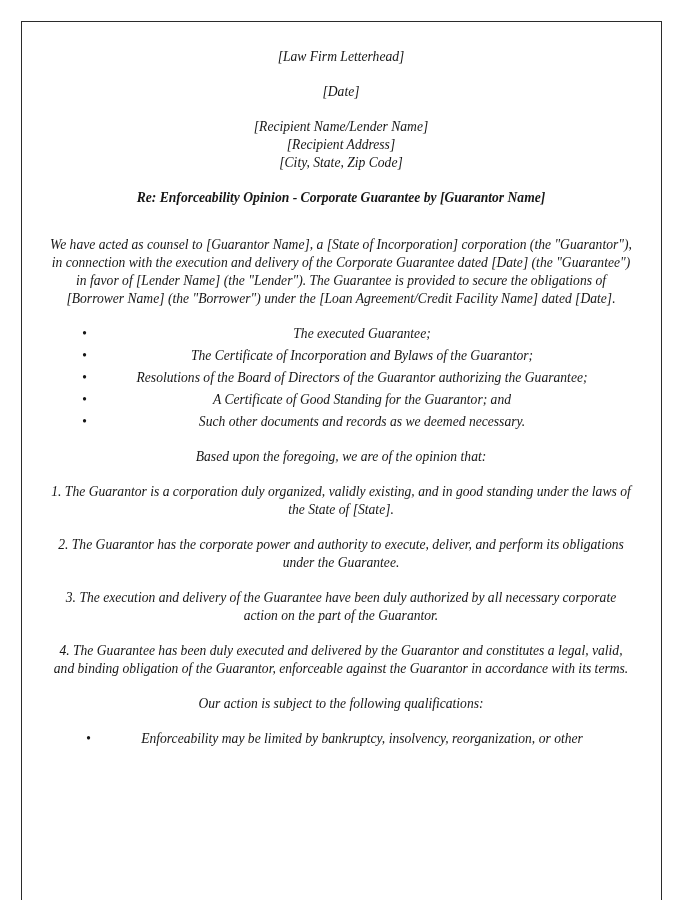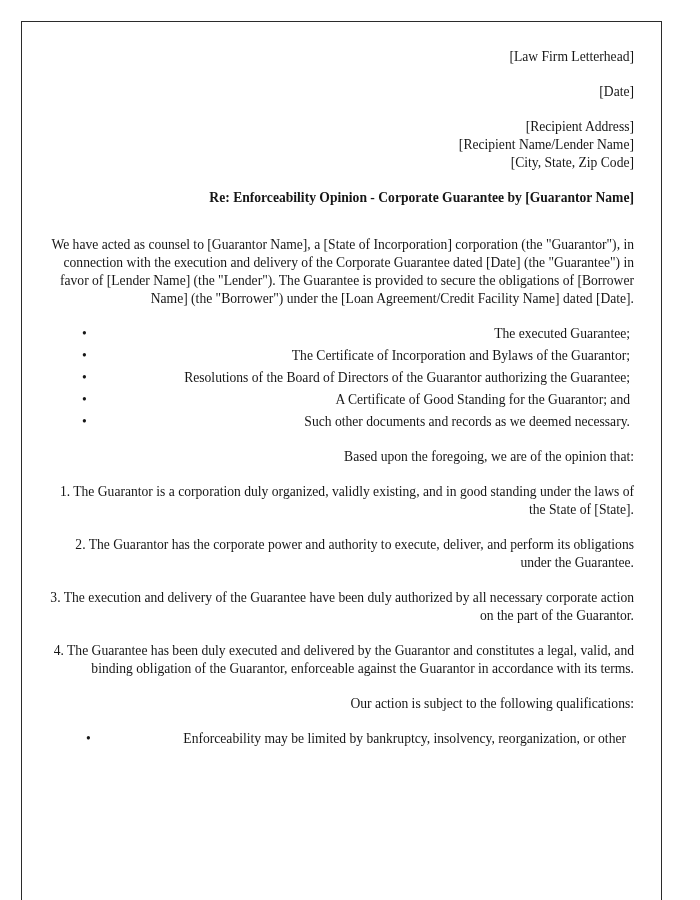--- a/index.html
+++ b/index.html
@@ -25,21 +25,22 @@
     border-bottom: none;
     box-sizing: border-box;
     overflow: hidden;
   }
 
   #content {
     padding: 26px 27px 0 26px;
     color: #161616;
     font-size: 13.6px;
     line-height: 18px;
-    text-align: right;
+    text-align: center;
+    font-style: italic;
   }
 
   .block {
     margin: 0 0 17px 0;
   }
   .block:last-child {
     margin-bottom: 0;
   }
 
   
@@ -97,22 +98,22 @@
 <body>
 
 <div id="page">
   <div id="content">
 
     <p class="block">[Law Firm Letterhead]</p>
 
     <p class="block">[Date]</p>
 
     <div class="block">
+      <p class="addr-line">[Recipient Name/Lender Name]</p>
       <p class="addr-line">[Recipient Address]</p>
-      <p class="addr-line">[Recipient Name/Lender Name]</p>
       <p class="addr-line">[City, State, Zip Code]</p>
     </div>
 
     <p class="subject">Re: Enforceability Opinion - Corporate Guarantee by [Guarantor Name]</p>
 
 
     <p class="block">We have acted as counsel to [Guarantor Name], a [State of Incorporation] corporation (the "Guarantor"), in connection with the execution and delivery of the Corporate Guarantee dated [Date] (the "Guarantee") in favor of [Lender Name] (the "Lender"). The Guarantee is provided to secure the obligations of [Borrower Name] (the "Borrower") under the [Loan Agreement/Credit Facility Name] dated [Date].</p>
 
 
     <ul class="doclist">

